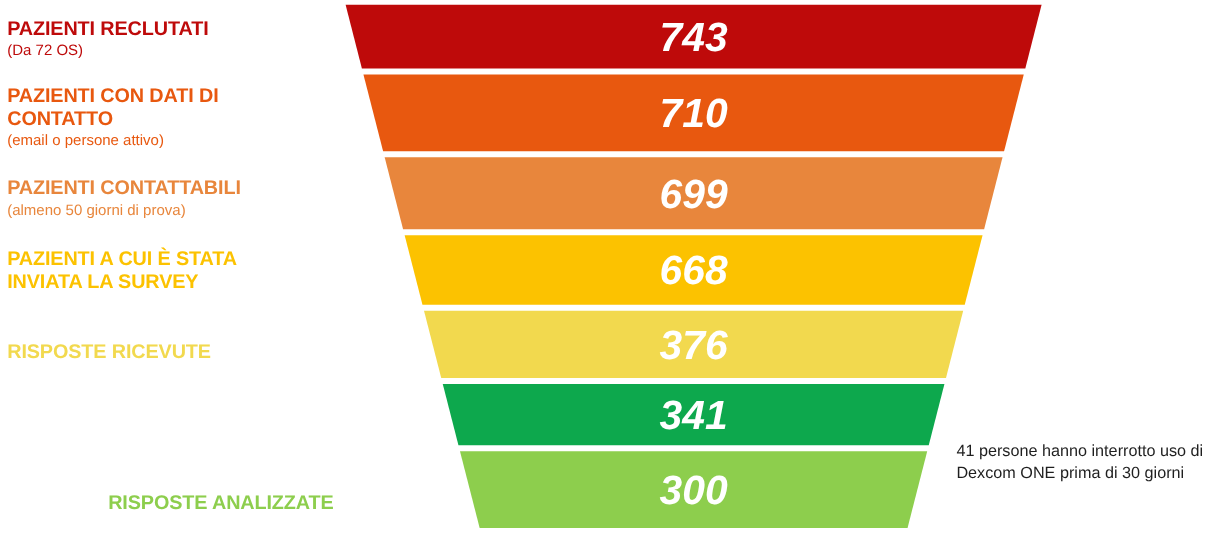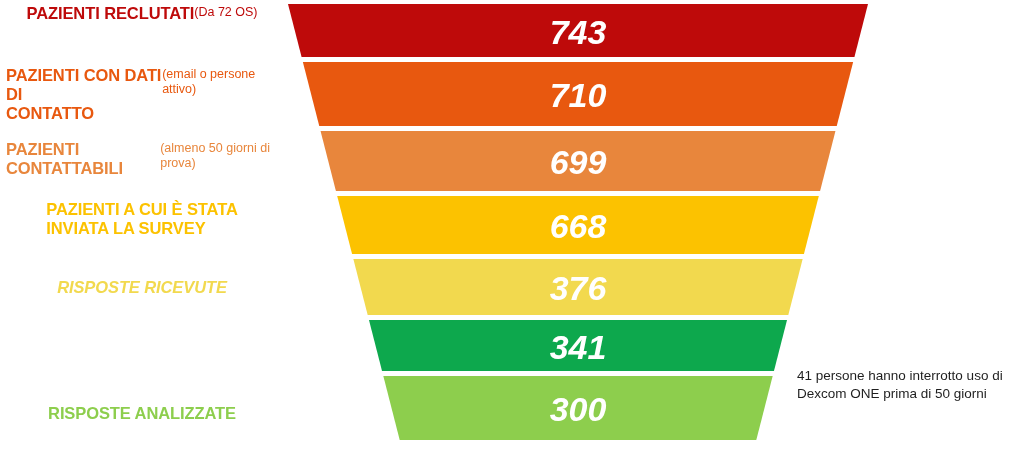--- a/index.html
+++ b/index.html
@@ -26,20 +26,21 @@
     left: 0;
     top: 0;
     width: 282px;
     height: 449px;
   }
   .label-row {
     position: absolute;
     left: 6px;
     width: 272px;
     display: flex;
+    flex-direction: column;
     justify-content: center;
   }
   .label-title {
     font-weight: bold;
     font-size: 16.5px;
     line-height: 19px;
     letter-spacing: -0.1px;
     text-transform: uppercase;
     white-space: pre-line;
   }
@@ -105,27 +106,27 @@
       <div class="label-title">PAZIENTI CONTATTABILI</div>
       <div class="label-sub">(almeno 50 giorni di prova)</div>
     </div>
 
     <div class="label-row" style="top: 200px; height: 52px; color: rgb(252, 194, 0);">
       <div class="label-title">PAZIENTI A CUI È STATA
 INVIATA LA SURVEY</div>
       <div class="label-sub"></div>
     </div>
 
-    <div class="label-row" style="top: 278px; height: 32px; color: rgb(242, 217, 78); font-style: italic;">
+    <div class="label-row" style="top: 278px; height: 32px; color: rgb(242, 217, 78);">
       <div class="label-title">RISPOSTE RICEVUTE</div>
       <div class="label-sub"></div>
     </div>
 
 
-    <div class="label-row" style="top: 404px; height: 32px; color: rgb(141, 206, 77);">
+    <div class="label-row" style="top: 404px; height: 32px; color: rgb(141, 206, 77); text-align: right;">
       <div class="label-title">RISPOSTE ANALIZZATE</div>
       <div class="label-sub"></div>
     </div>
 
   </div>
 
   <div class="funnel">
     <svg width="1025" height="449" viewBox="0 0 1025 449" xmlns="http://www.w3.org/2000/svg">
       <g>
         <polygon id="poly-0" points="288,4 868,4 854.4195011337869,57 301.58049886621313,57" fill="#BE0A0A"></polygon>
@@ -152,15 +153,15 @@
         <text id="val-5" class="band-value" x="578" y="346.5">341</text>
       </g>
       <g>
         <polygon id="poly-6" points="383.3197278911565,376 772.6802721088435,376 756.2811791383219,440 399.718820861678,440" fill="#8DCE4D"></polygon>
         <text id="val-6" class="band-value" x="578" y="409">300</text>
       </g>
     </svg>
   </div>
 
   <div class="annotation">41 persone hanno interrotto uso di
-Dexcom ONE prima di 50 giorni</div>
+Dexcom ONE prima di 30 giorni</div>
 
 </div>
 
 </body></html>

